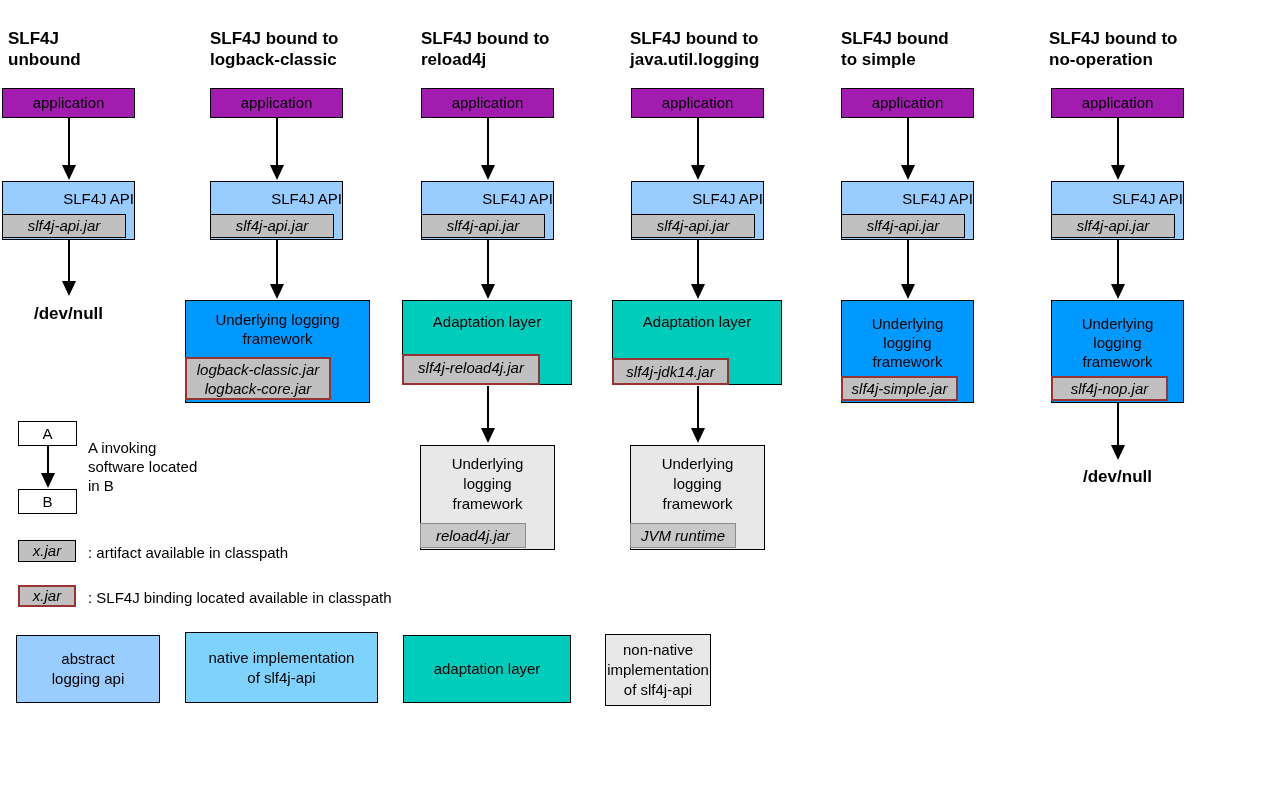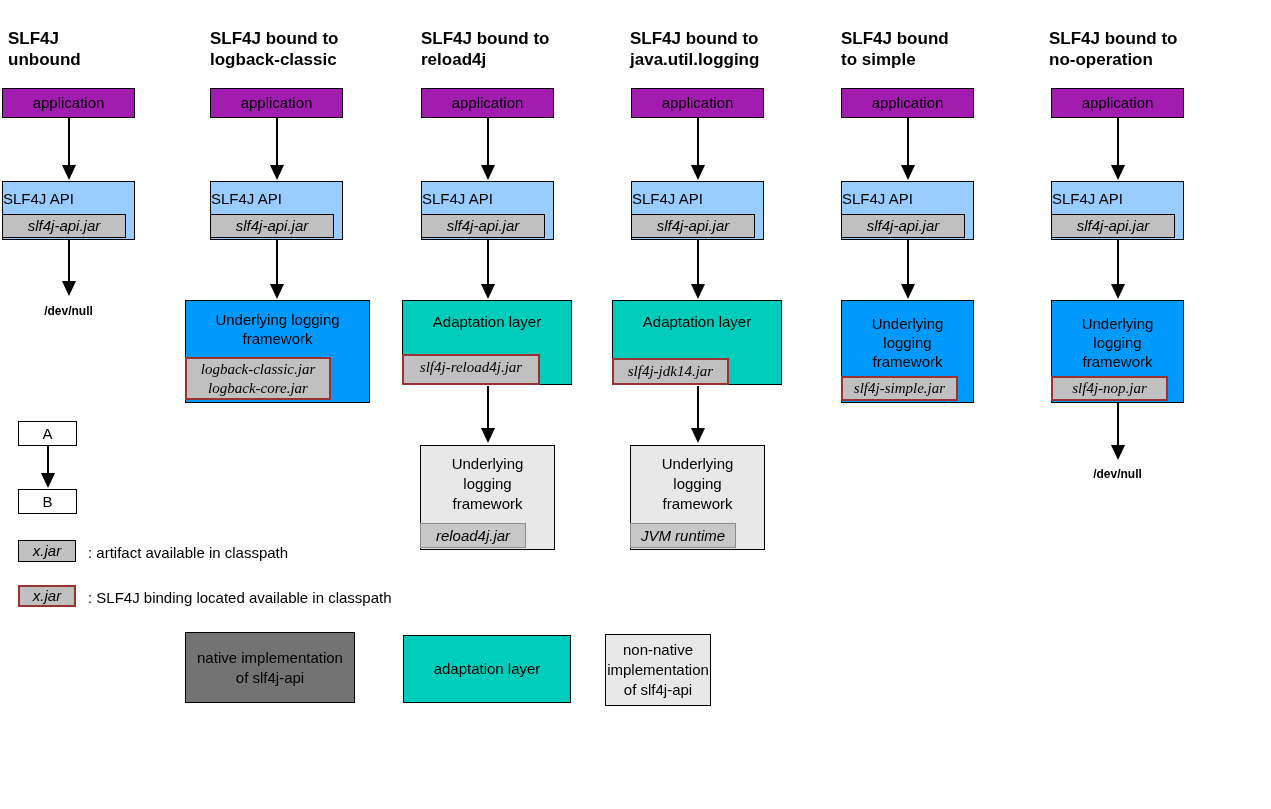--- a/index.html
+++ b/index.html
@@ -6,38 +6,38 @@
   html,body { background:#ffffff; }
   body { font-family:"Liberation Sans", sans-serif; color:#000; }
   #canvas { position:relative; width:1271px; height:809px; background:#fff; overflow:hidden; }
 
   .col-title { position:absolute; top:28px; font-size:17px; font-weight:bold; line-height:21px; white-space:nowrap; }
 
   .box { position:absolute; border:1px solid #000; text-align:center; font-size:15px; }
   .green { width:133px; height:30px; line-height:28px; background:#a21caf; }
 
   .api { position:absolute; width:133px; height:59px; background:#99ccff; border:1px solid #000; }
-  .api-label { height:33px; line-height:33px; text-align:left; font-size:15px; }
+  .api-label { height:33px; line-height:33px; text-align:right; font-size:15px; }
   .jar { position:absolute; left:-1px; background:#c0c0c0; text-align:center; font-style:italic; font-size:15px; }
   .jar-black { border:1px solid #000; bottom:1px; width:124px; height:24px; line-height:22px; }
-  .jar-red  { border:2px solid #993333;font-family:Liberation Serif, serif; }
+  .jar-red  { border:2px solid #993333; }
   .jar-gray { border:1px solid #8c8c8c; background:#c8c8c8; }
 
   .bigbox { position:absolute; border:1px solid #000; text-align:center; font-size:15px; }
   .blue-bg { background:#0099ff; }
   .teal-bg { background:#00ccbb; }
   .gray-bg { background:#e8e8e8; }
   .bigbox .lines { line-height:19px; }
 
   .arrow { position:absolute; width:14px; }
   .arrow i { display:block; position:absolute; }
   .arrow .shaft { left:6px; top:0; width:2px; background:#000; }
   .arrow .head { left:0; bottom:0; width:0; height:0; border-left:7px solid transparent; border-right:7px solid transparent; border-top:15px solid #000; }
 
-  .devnull { position:absolute; font-weight:bold; font-size:12px; text-align:center; }
+  .devnull { position:absolute; font-weight:bold; font-size:17px; text-align:center; }
 
   .ab-box { position:absolute; left:18px; width:59px; height:25px; border:1px solid #000; background:#fff; text-align:center; line-height:23px; font-size:15px; }
   .legend-text { position:absolute; left:88px; font-size:15px; line-height:19px; }
   .xjar { position:absolute; left:18px; background:#c0c0c0; font-style:italic; font-size:15px; text-align:center; }
   .legend-cat { position:absolute; border:1px solid #000; display:flex; flex-direction:column; justify-content:center; align-items:center; text-align:center; font-size:15px; line-height:20px; }
 </style>
 </head>
 <body>
 
 <div id="canvas">
@@ -217,28 +217,37 @@
       <i class="head"></i>
     </div>
   <div class="devnull" style="left:1050px;top:467px;width:135px">/dev/null</div>
 
   <div class="ab-box" style="top:421px">A</div>
   <div class="arrow" style="left:41px;top:446px;height:42px">
       <i class="shaft" style="height:27px"></i>
       <i class="head"></i>
     </div>
   <div class="ab-box" style="top:489px">B</div>
+  <div class="legend-text" style="top:438px">
+    <div>A invoking</div>
+    <div>software located</div>
+    <div>in B</div>
+  </div>
 
   <div class="xjar" style="top:540px;width:58px;height:22px;line-height:20px;border:1px solid #000">x.jar</div>
   <div class="legend-text" style="top:543px">: artifact available in classpath</div>
 
   <div class="xjar" style="top:585px;width:58px;height:22px;line-height:17px;border:2px solid #993333">x.jar</div>
   <div class="legend-text" style="top:588px">: SLF4J binding located available in classpath</div>
 
-  <div class="legend-cat" style="left:185px;top:632px;width:170px;height:71px;background:#737373">
+  <div class="legend-cat" style="left:16px;top:635px;width:144px;height:68px;background:#99ccff">
+    <div>abstract</div>
+    <div>logging api</div>
+  </div>
+  <div class="legend-cat" style="left:185px;top:632px;width:193px;height:71px;background:#7dd3fc">
     <div>native implementation</div>
     <div>of slf4j-api</div>
   </div>
   <div class="legend-cat" style="left:403px;top:635px;width:168px;height:68px;background:#00ccbb">
     <div>adaptation layer</div>
   </div>
   <div class="legend-cat" style="left:605px;top:634px;width:106px;height:72px;background:#e8e8e8">
     <div>non-native</div>
     <div>implementation</div>
     <div>of slf4j-api</div>

